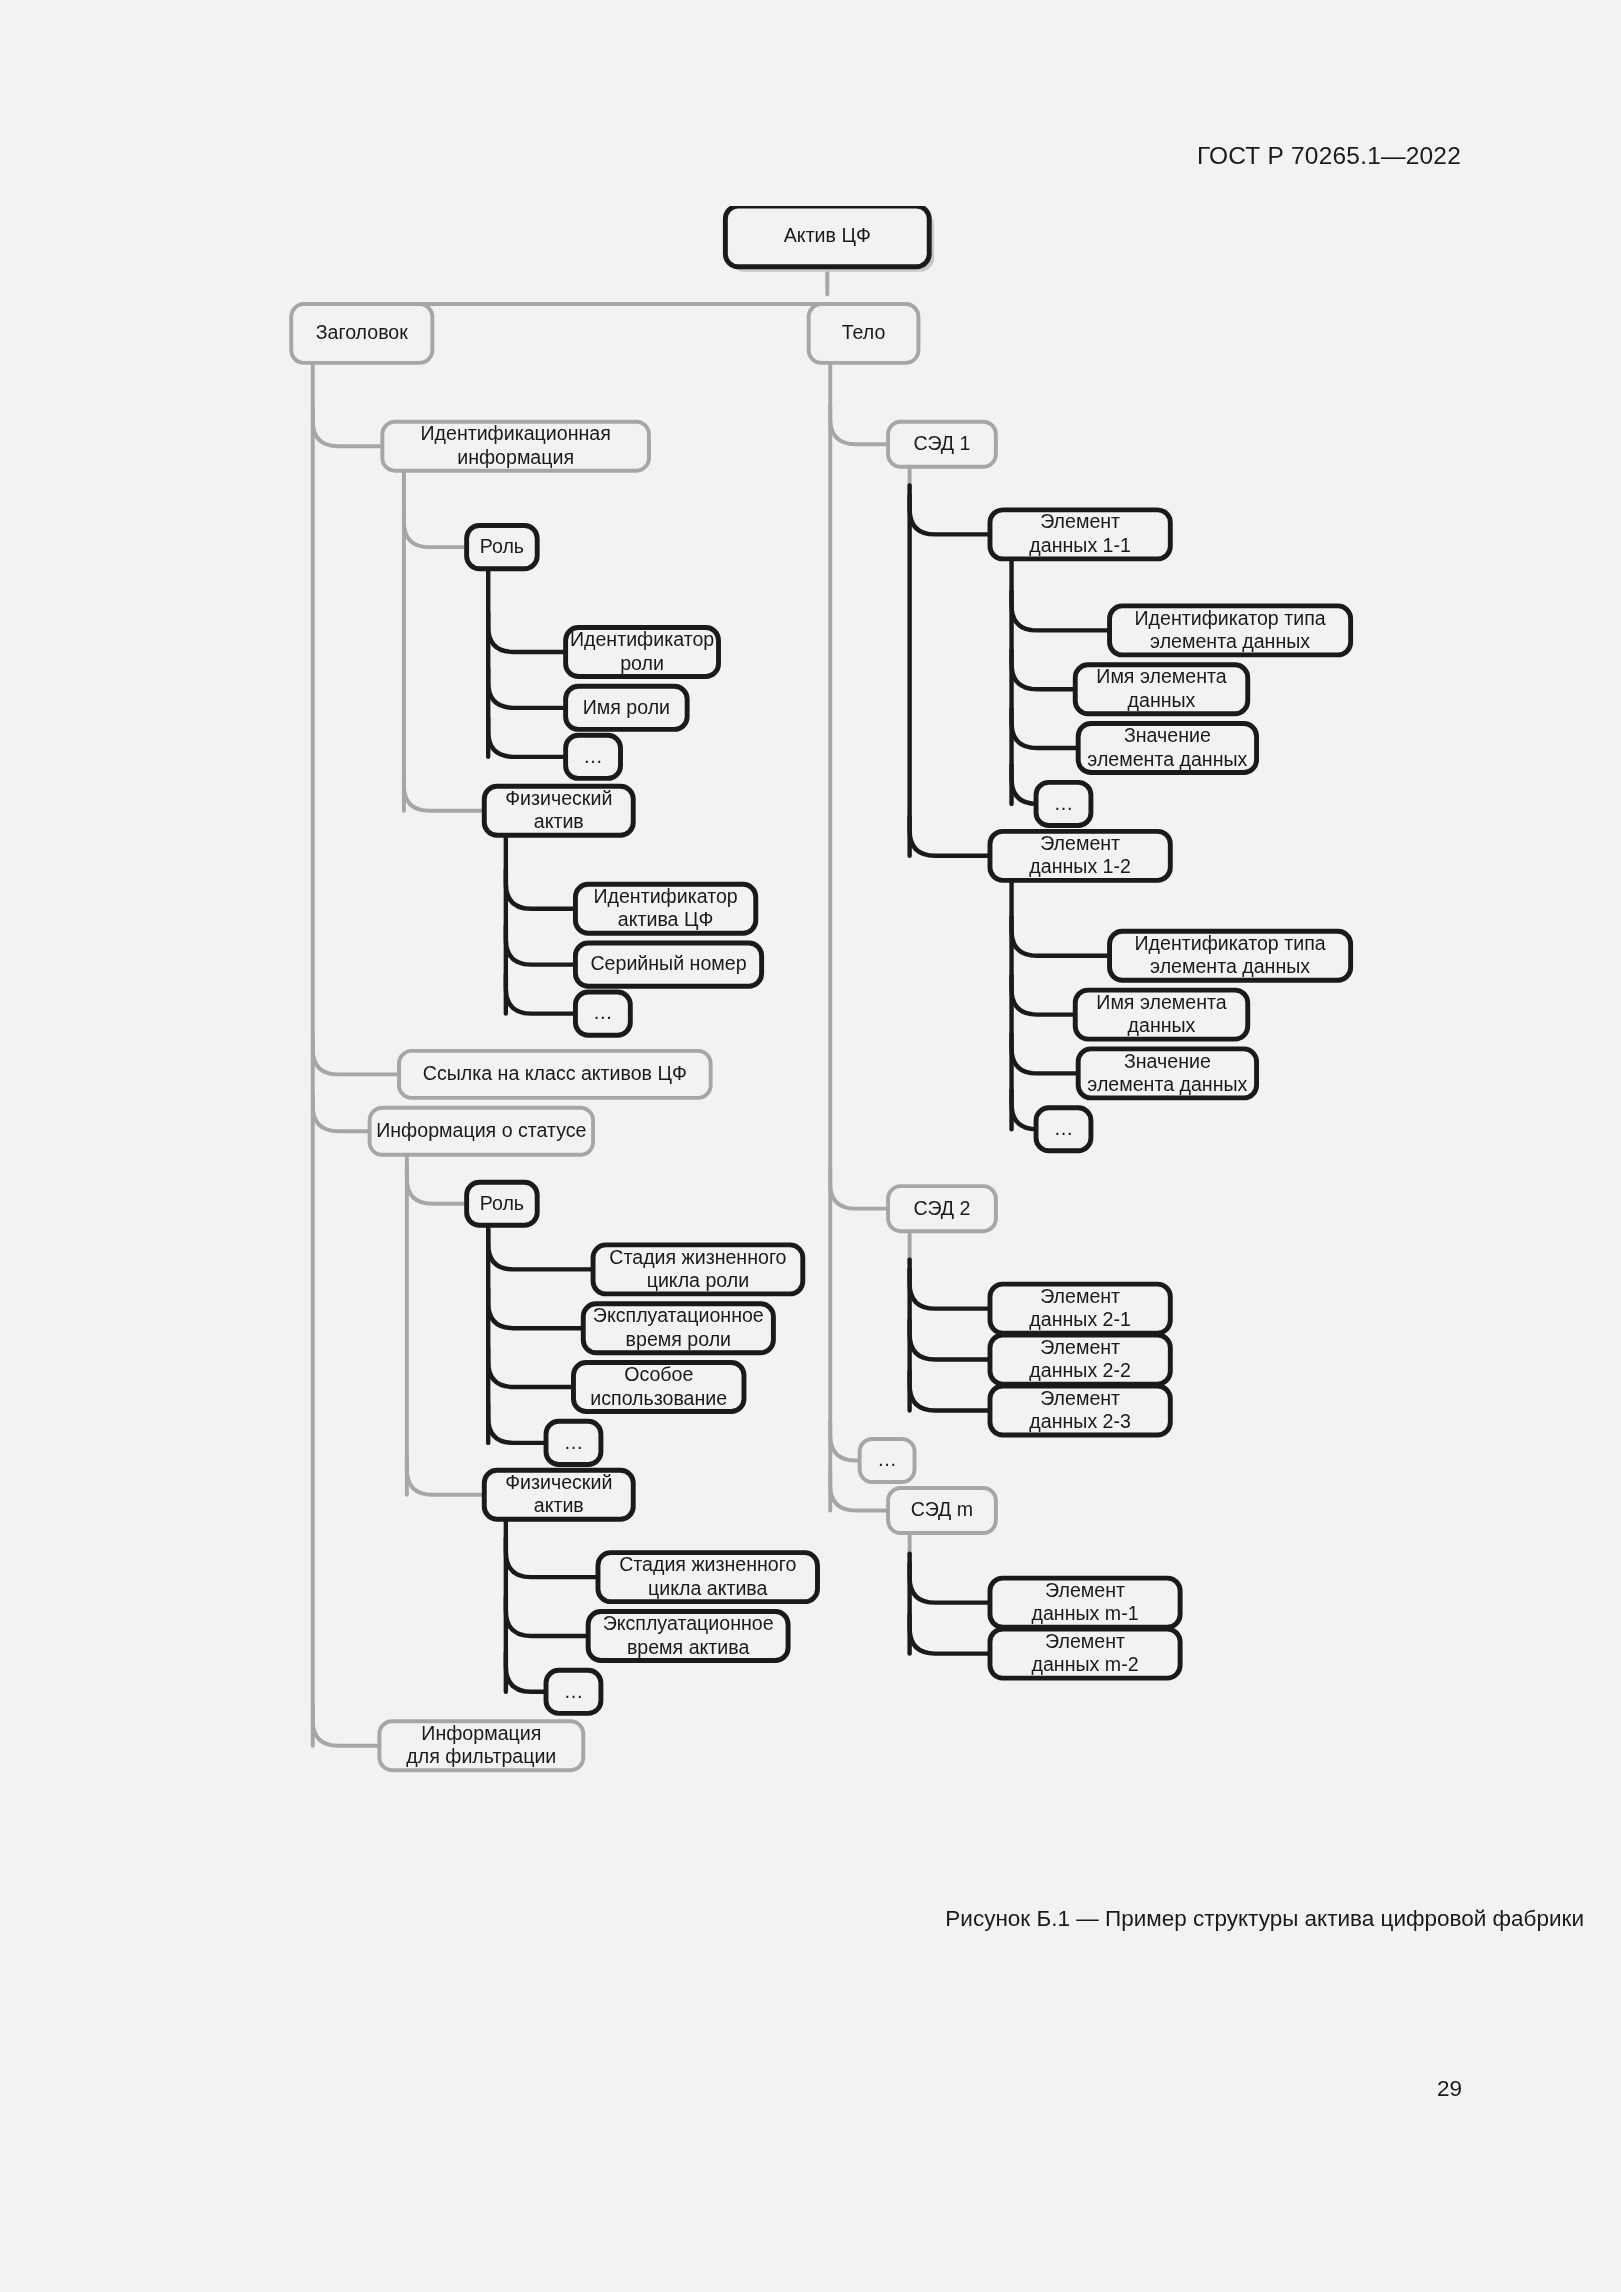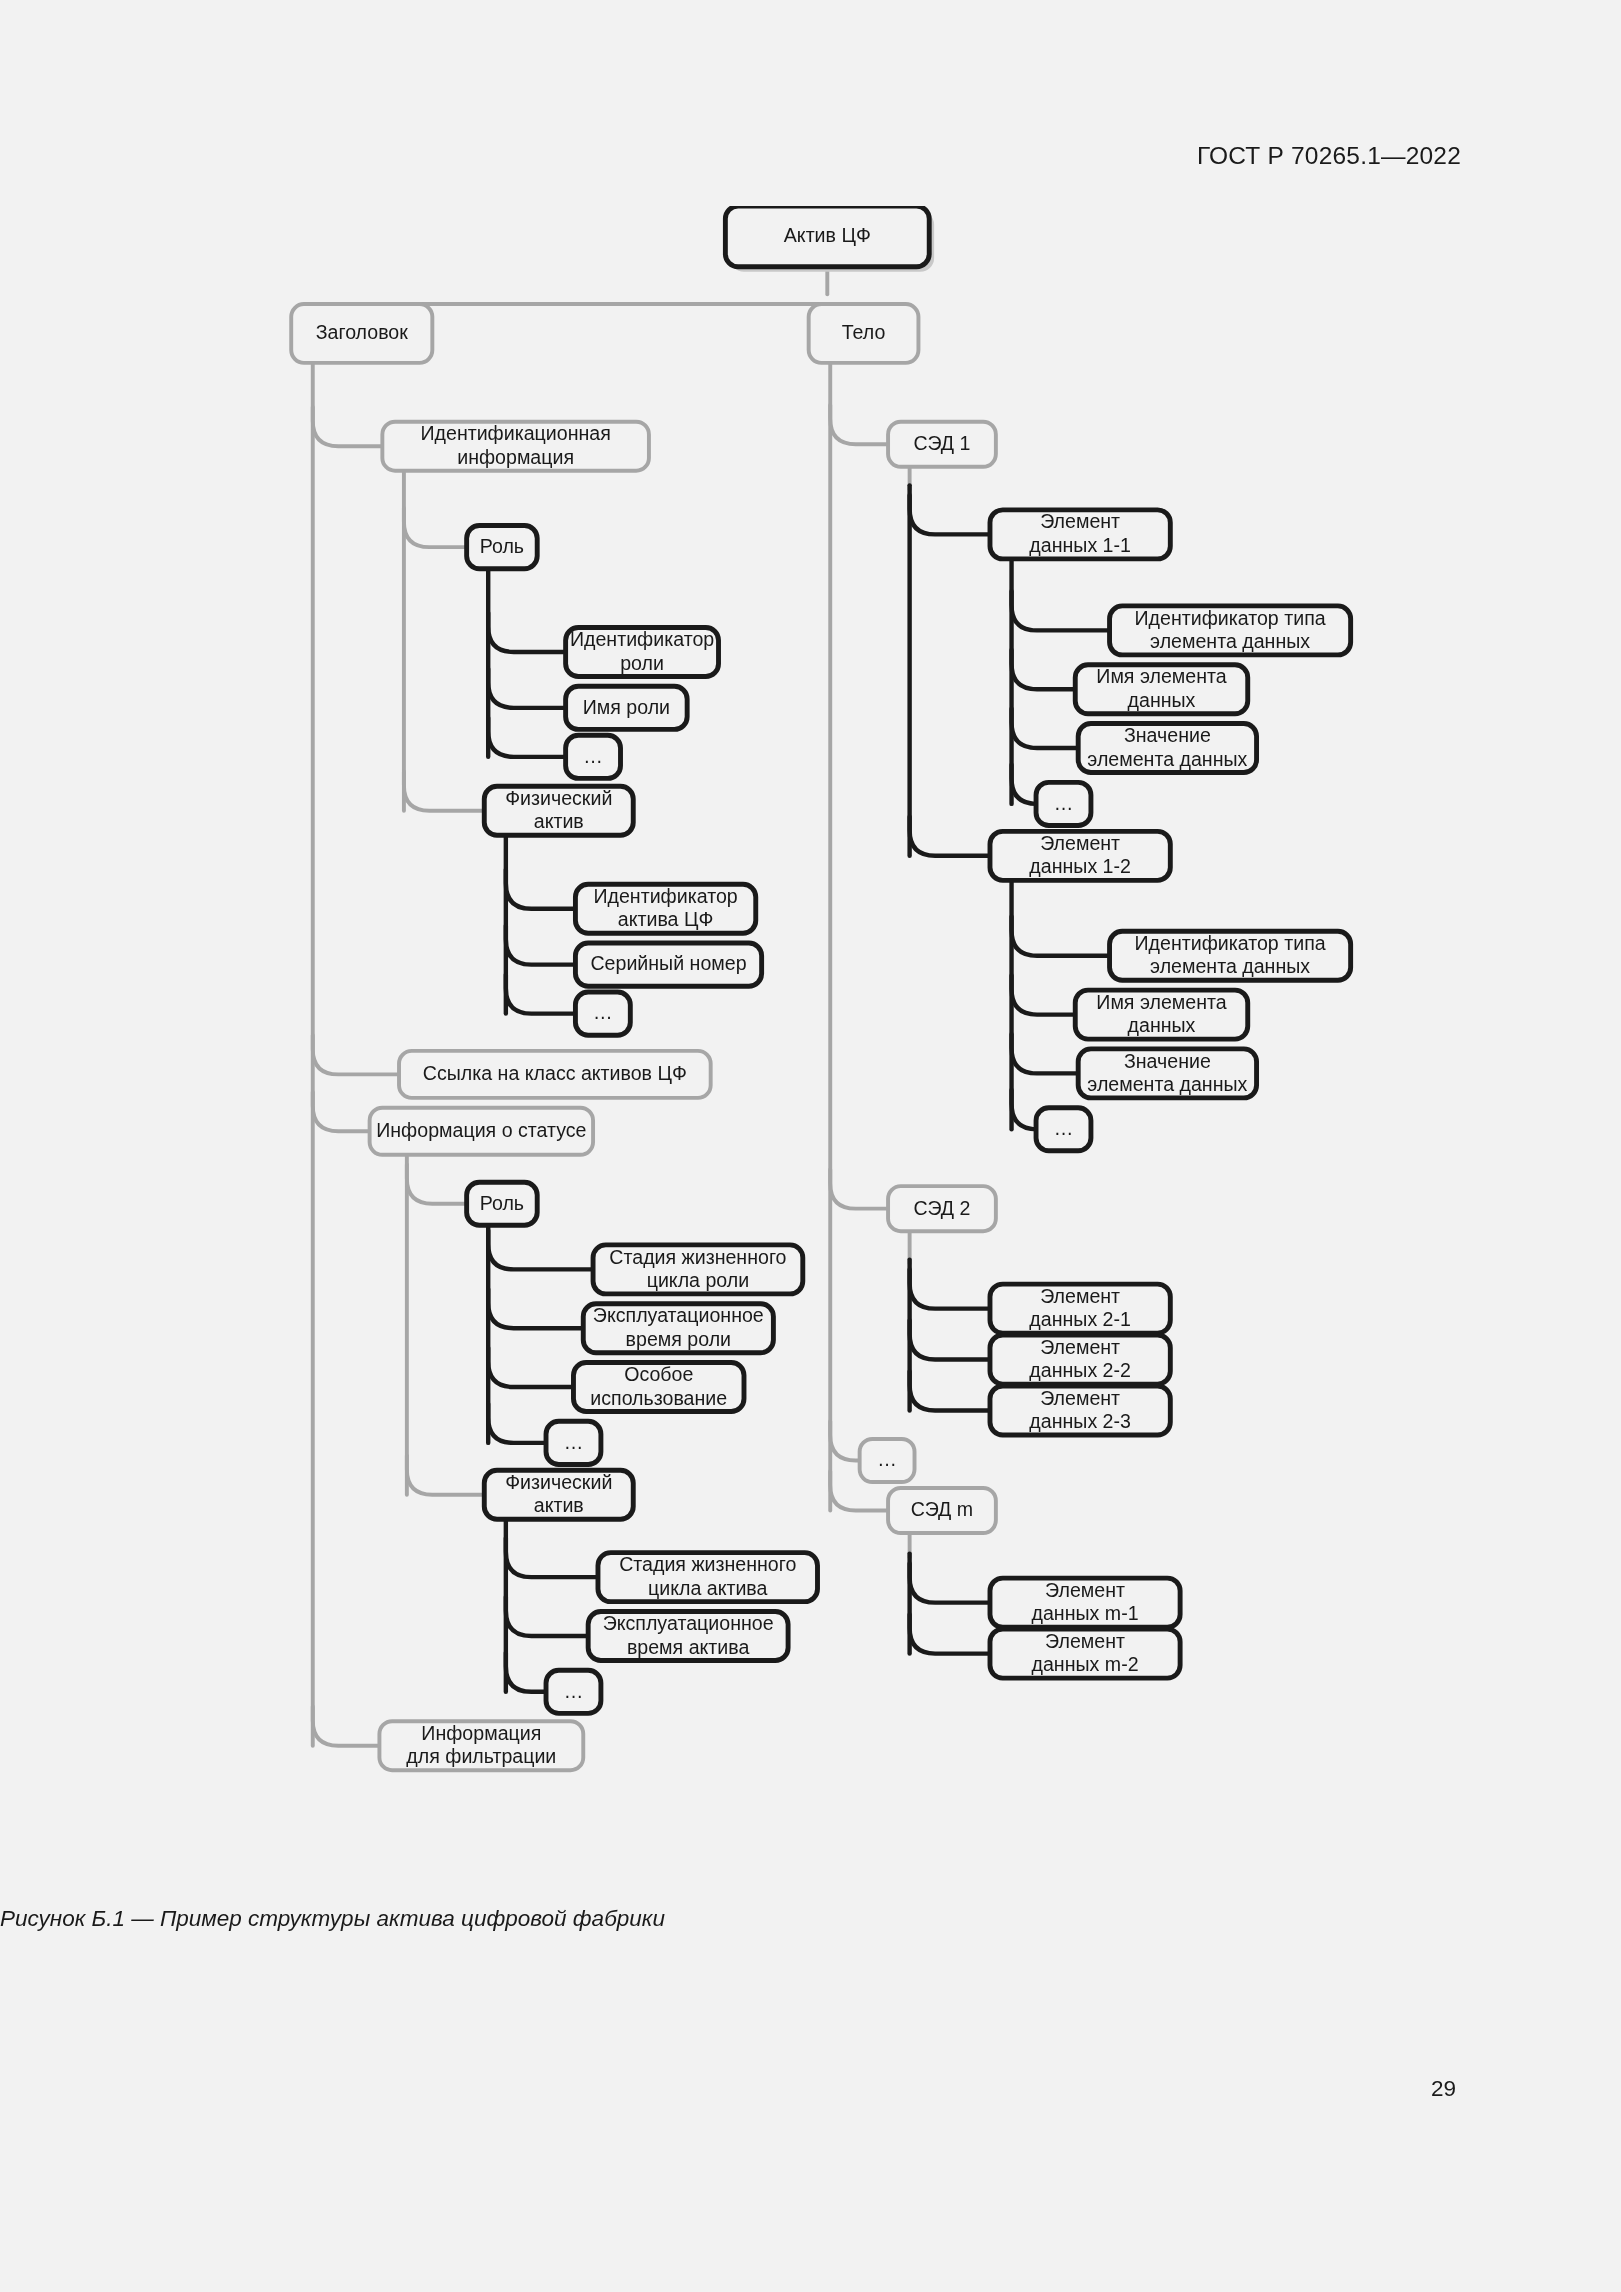--- a/index.html
+++ b/index.html
@@ -22,27 +22,26 @@
     white-space: nowrap;
   }
   #figure-area {
     position: absolute;
     top: 206px; left: 8px;
     width: 1418px; height: 1725px; margin-left: 48px;
   }
   #figure-caption {
     position: absolute;
     top: 1906px; left: 0; width: 1584px;
-    text-align: left;
+    text-align: right;
     font-size: 22.5px;
-    font-style: italic;
   }
   #page-number {
     position: absolute;
-    top: 2076px; right: 165px;
+    top: 2076px; right: 159px;
     font-size: 22.5px;
   }
   svg { display: block; }
   .nodeText {
     font-family: "Liberation Sans", sans-serif;
     fill: #1a1a1a;
     text-anchor: middle;
   }
 </style>
 </head>

